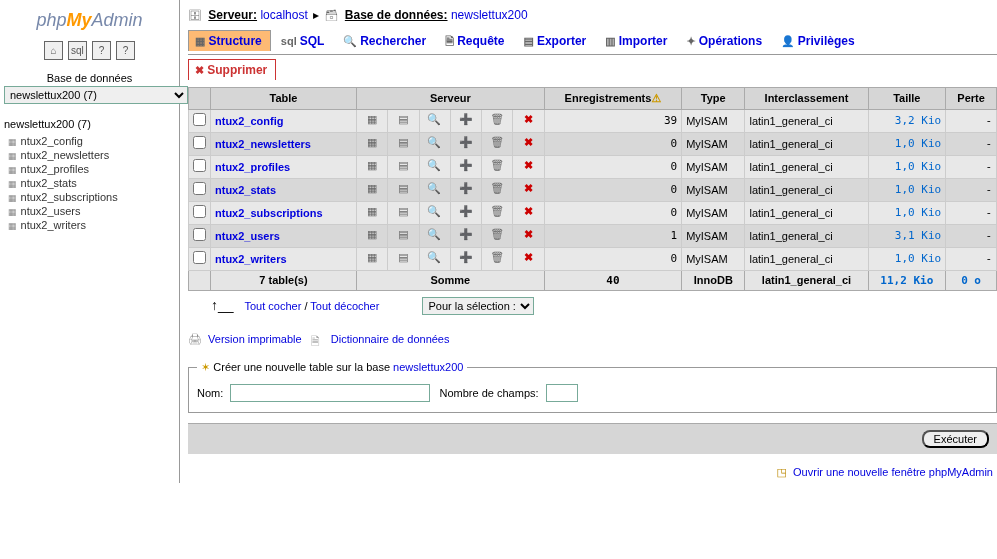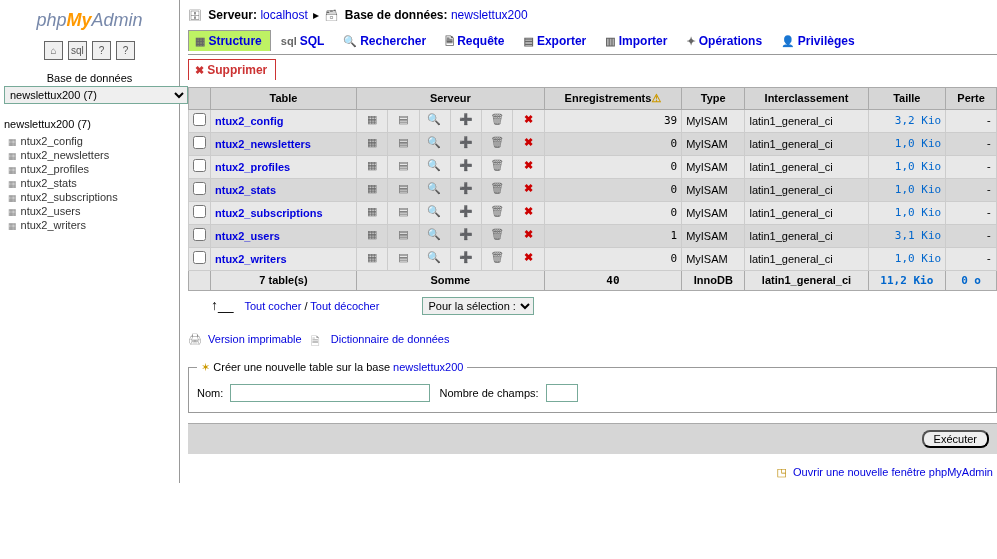--- a/index.html
+++ b/index.html
@@ -24,26 +24,26 @@
 .db-name { padding: 4px 0; }
 .tbl-list { list-style: none; padding-left: 4px; }
 .tbl-list li { padding: 1px 0; }
 .tbl-list li::before { content: "▦"; color: #888; margin-right: 4px; font-size: 9px; }
 .tbl-list a { color: #333; text-decoration: none; }
 
 a { color: #00d; text-decoration: none; }
 
 .crumb { padding: 4px 0 6px; font-size: 12px; }
 .crumb .sep { color: #000; margin: 0 2px; }
-.crumb b { font-weight: bold; }
+.crumb b { font-weight: bold; text-decoration: underline; }
 .ico { display: inline-block; width: 14px; height: 14px; font-size: 11px; color: #666; margin-right: 3px; vertical-align: middle; }
 
 .tabs { border-bottom: 1px solid #999; margin-bottom: 4px; }
 .tab { display: inline-block; padding: 3px 8px 3px 6px; font-size: 12px; color: #00d; font-weight: bold; cursor: pointer; border: 1px solid transparent; border-bottom: none; margin-bottom: -1px; }
-.tab.active { background: #bef264; border-color: #999; color: #00d; }
+.tab.active { background: #fdba74; border-color: #999; color: #00d; }
 .tab .tico { font-size: 11px; color: #666; margin-right: 3px; }
 .subtabs { margin-bottom: 8px; }
 .tab.danger { border: 1px solid #c33; border-bottom: none; }
 .tab.danger .tico, .tab.danger span { color: #c33; }
 
 table.data { border-collapse: collapse; width: 100%; font-size: 11px; }
 table.data th { background: #d6d6d6; border: 1px solid #aaa; padding: 4px 6px; font-weight: bold; text-align: center; }
 table.data td { border: 1px solid #ccc; padding: 3px 4px; }
 table.data tr.odd td { background: #e8e8e8; }
 table.data tr.even td { background: #d8d8d8; }

